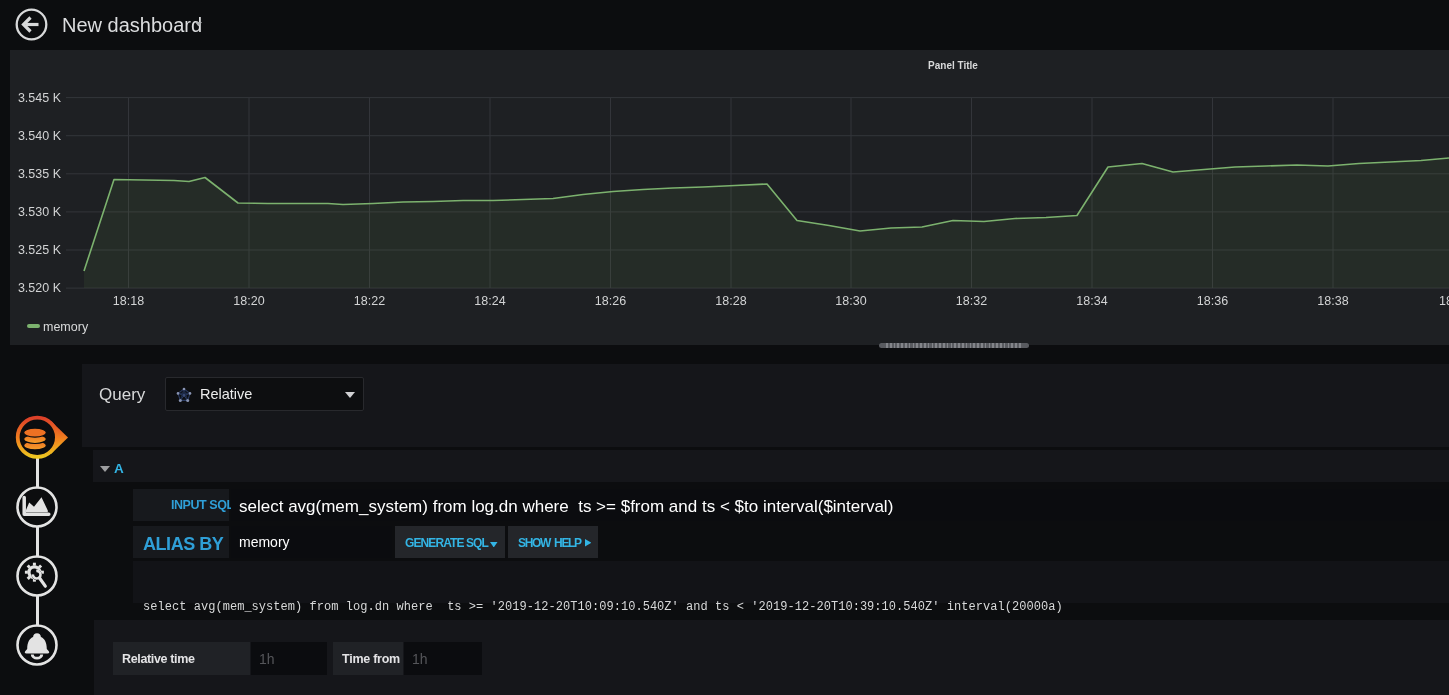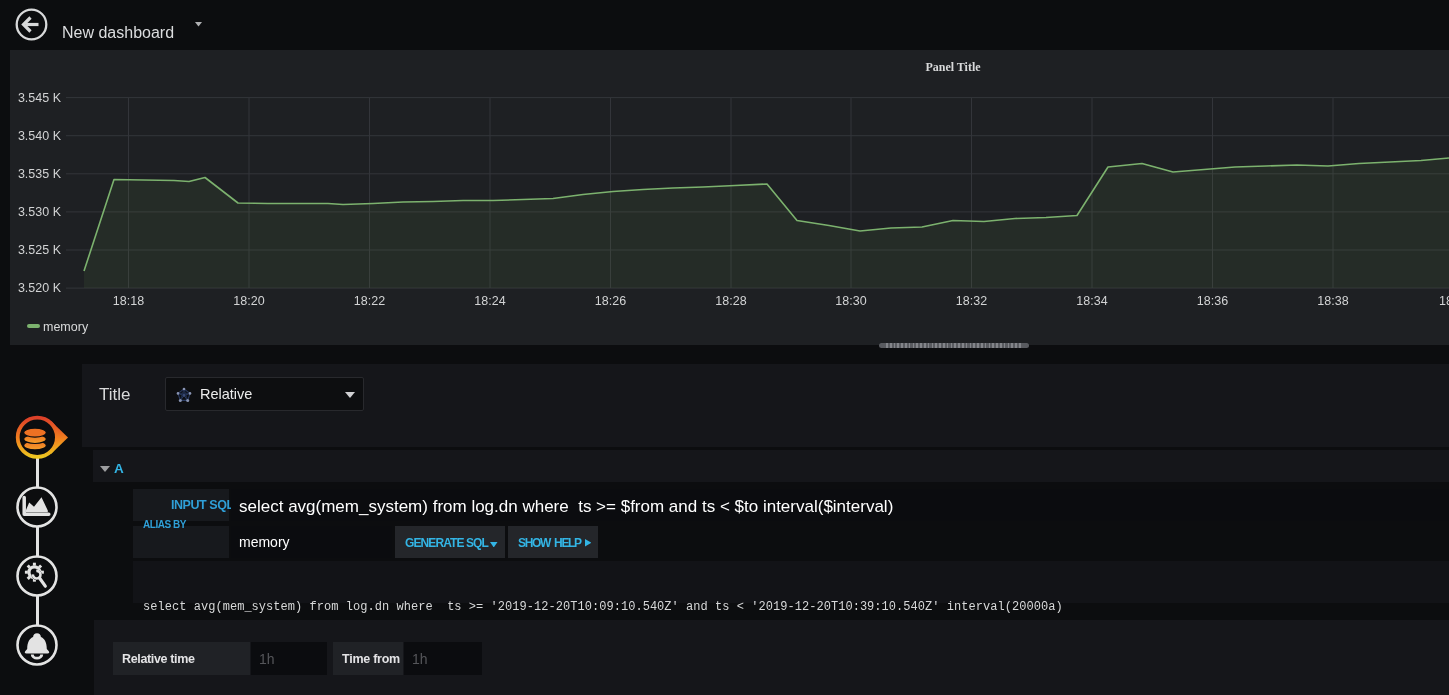--- a/index.html
+++ b/index.html
@@ -7,27 +7,27 @@
   .abs{position:absolute;}
 </style>
 </head>
 <body>
 
 <svg class="abs" style="left:15px;top:8px" width="33" height="33" viewBox="0 0 33 33">
   <circle cx="16.5" cy="16.5" r="14.8" fill="none" stroke="#d8d9da" stroke-width="2.3"></circle>
   <path d="M23.5 16.5 H11" stroke="#d8d9da" stroke-width="3.2" stroke-linecap="butt"></path>
   <path d="M15.5 9.5 L8.5 16.5 L15.5 23.5" fill="none" stroke="#d8d9da" stroke-width="3.2" stroke-linecap="butt" stroke-linejoin="miter"></path>
 </svg>
-<div class="abs" style="left:62px;top:24px;font-size:16px;color:#dcdddf;">New dashboard</div>
+<div class="abs" style="left:62px;top:14px;font-size:20px;color:#dcdddf;">New dashboard</div>
 <svg class="abs" style="left:195px;top:22px" width="7" height="4.5" viewBox="0 0 7 4.5">
     <path d="M0 0 L7 0 L3.5 4.5 Z" fill="#b0b1b3"></path>
   </svg>
 
 <div class="abs" style="left:10px;top:50px;width:1439px;height:295px;background:#1e2023;"></div>
-<div class="abs" style="left:953px;top:60px;transform:translateX(-50%);font-size:12px;font-weight:bold;color:#d8d9da;font-family:Liberation Serif, serif;">Panel Title</div>
+<div class="abs" style="left:953px;top:60px;transform:translateX(-50%);font-size:10px;font-weight:bold;color:#d8d9da;">Panel Title</div>
 
 <svg class="abs" style="left:0;top:50px" width="1449" height="295" viewBox="0 50 1449 295">
 
   <g stroke="#33353a" stroke-width="1">
     <line x1="66" y1="97.6" x2="1449" y2="97.6"></line>
     <line x1="66" y1="135.7" x2="1449" y2="135.7"></line>
     <line x1="66" y1="173.8" x2="1449" y2="173.8"></line>
     <line x1="66" y1="211.9" x2="1449" y2="211.9"></line>
     <line x1="66" y1="250.0" x2="1449" y2="250.0"></line>
     <line x1="66" y1="288.1" x2="1449" y2="288.1"></line>
@@ -76,21 +76,21 @@
 
   <rect x="27" y="324" width="13" height="4" rx="2" fill="#7cb26e"></rect>
   <text x="43" y="331" font-size="12.5" fill="#d8d9da">memory</text>
 </svg>
 
 <div class="abs" style="left:879px;top:342.5px;width:150px;height:5px;border-radius:2.5px;background:#595b60;">
     <div style="position:absolute;left:7px;right:7px;top:0;bottom:0;background:repeating-linear-gradient(90deg,#83858a 0 1.7px,#595b60 1.7px 3.8px);"></div>
   </div>
 
 <div class="abs" style="left:82px;top:364px;width:1367px;height:83px;background:#15161a;"></div>
-<div class="abs" style="left:99px;top:385px;font-size:17px;color:#d8d9da;">Title</div>
+<div class="abs" style="left:99px;top:385px;font-size:17px;color:#d8d9da;">Query</div>
 
 <div class="abs" style="left:165px;top:377px;width:199px;height:34px;background:#0d0e10;border:1px solid #28292d;border-radius:2px;box-sizing:border-box;"></div>
 <svg class="abs" style="left:176px;top:387px" width="16" height="16" viewBox="0 0 16 16">
   <g stroke="#2a3a60" stroke-width="1.1" fill="none">
     <path d="M8 2 L14 6.4 L11.7 13.4 L4.3 13.4 L2 6.4 Z"></path>
     <path d="M8 2 L8 8.3 M14 6.4 L8 8.3 M11.7 13.4 L8 8.3 M4.3 13.4 L8 8.3 M2 6.4 L8 8.3"></path>
     <path d="M8 2 L11.7 13.4 M8 2 L4.3 13.4 M2 6.4 L14 6.4" stroke="#1d2a47"></path>
   </g>
   <g fill="#8893b1">
     <circle cx="8" cy="2" r="1.3"></circle>
@@ -167,21 +167,21 @@
     <path d="M0 0 L10 0 L5 6 Z" fill="#9d9ea0"></path>
   </svg>
 <div class="abs" style="left:114px;top:461px;font-size:13.5px;font-weight:bold;color:#33b5e5;">A</div>
 
 <div class="abs" style="left:133px;top:489px;width:96px;height:32px;background:#17191d;"></div>
 <div class="abs" style="left:143px;top:498px;font-size:12.5px;font-weight:bold;letter-spacing:-0.45px;color:#2f9fd7;margin-left:28px;">INPUT SQL</div>
 <div class="abs" style="left:231px;top:489px;width:1218px;height:32px;background:#0b0c0f;"></div>
 <div class="abs" style="left:239px;top:497px;font-size:17px;color:#ffffff;">select avg(mem_system) from log.dn where&nbsp; ts &gt;= $from and ts &lt; $to interval($interval)</div>
 
 <div class="abs" style="left:133px;top:526px;width:96px;height:32px;background:#17191d;"></div>
-<div class="abs" style="left:143px;top:519px;font-size:10px;font-weight:bold;letter-spacing:-0.45px;color:#2f9fd7;">ALIAS BY</div>
+<div class="abs" style="left:143px;top:534px;font-size:18px;font-weight:bold;letter-spacing:-0.45px;color:#2f9fd7;">ALIAS BY</div>
 <div class="abs" style="left:231px;top:526px;width:161px;height:32px;background:#0b0c0f;"></div>
 <div class="abs" style="left:239px;top:534px;font-size:14px;color:#ffffff;">memory</div>
 <div class="abs" style="left:395px;top:526px;width:110px;height:32px;background:#24262a;"></div>
 <div class="abs" style="left:405px;top:536px;font-size:12px;font-weight:bold;letter-spacing:-0.9px;color:#33b5e5;">GENERATE SQL</div>
 <svg class="abs" style="left:490px;top:541.5px" width="7.5" height="5.5" viewBox="0 0 7.5 5.5">
     <path d="M0 0 L7.5 0 L3.75 5.5 Z" fill="#33b5e5"></path>
   </svg>
 <div class="abs" style="left:508px;top:526px;width:90px;height:32px;background:#24262a;"></div>
 <div class="abs" style="left:518px;top:536px;font-size:12px;font-weight:bold;letter-spacing:-1.35px;word-spacing:2.2px;color:#33b5e5;text-align:center;">SHOW HELP</div>
 <svg class="abs" style="left:584.5px;top:539px" width="6.3" height="7.5" viewBox="0 0 6.3 7.5">

